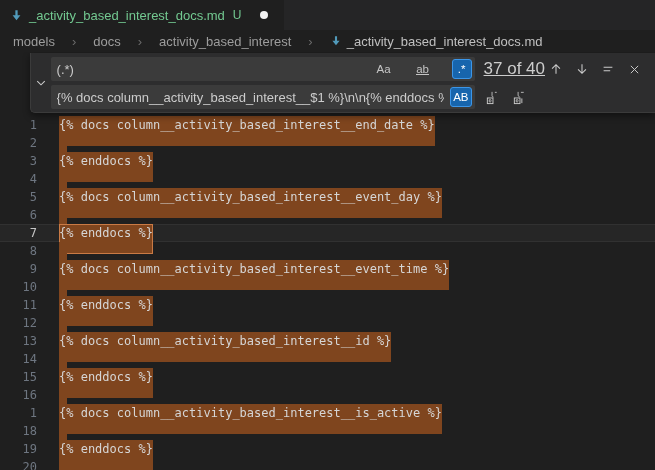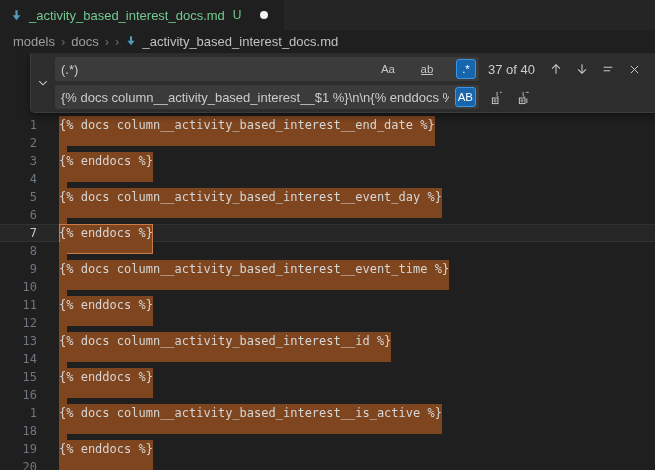--- a/index.html
+++ b/index.html
@@ -7,21 +7,21 @@
   body { font-family:"Liberation Sans", sans-serif; background:#1f1f1f; }
 
   
   .tabbar { height:30px; background:#252526; display:flex; align-items:stretch; }
   .tab { width:284px; background:#1f1f1f; display:flex; align-items:center; padding:0 10px; gap:6px; cursor:pointer; }
   .tab-title { color:#73c991; font-size:13px; white-space:nowrap; }
   .git-badge { color:#73c991; font-size:12px; margin-left:2px; }
   .mod-dot { width:8px; height:8px; border-radius:50%; background:#f2f2f2; margin-left:12px; flex:none; }
 
   
-  .breadcrumb { height:22px; background:#1f1f1f; display:flex; align-items:center; padding-left:13px; gap:6px; font-size:13px; color:#9d9d9d; }
+  .breadcrumb { height:22px; background:#1f1f1f; display:flex; align-items:center; padding-left:13px; gap:17px; font-size:13px; color:#9d9d9d; }
   .crumb { cursor:pointer; }
   .crumb-sep { color:#6b6b6b; font-size:13px; }
   .crumb-file { display:flex; align-items:center; gap:5px; color:#c0c0c0; cursor:pointer; }
 
   
   .editor { position:relative; height:418px; background:#1f1f1f; overflow:hidden; }
 
   .code { position:absolute; inset:0; padding-top:64px; font-family:"DejaVu Sans Mono", monospace; font-size:12px; line-height:18px; color:#d6d6d6; }
   .line { display:flex; height:18px; }
   .ln { width:37px; text-align:right; color:#6e7681; flex:none; }
@@ -36,21 +36,21 @@
   .find-widget { position:absolute; top:1px; left:30px; right:0; height:60px; background:#2d2d2e; border:1px solid #3b3b3b; border-top:none; border-right:none; border-bottom-left-radius:5px; box-shadow:0 3px 7px rgba(0,0,0,.45); display:flex; z-index:5; }
   .toggle-col { width:24px; display:flex; align-items:center; justify-content:center; cursor:pointer; color:#cccccc; }
   .fw-rows { flex:1; padding:4px 8px 4px 0; display:flex; flex-direction:column; gap:4px; }
   .frow { display:flex; align-items:center; height:24px; }
   .finput { width:424px; height:24px; background:#3b3b3b; border-radius:2px; display:flex; align-items:center; flex:none; }
   .finput input { flex:1; min-width:0; background:transparent; border:none; outline:none; color:#cccccc; font-family:"Liberation Sans", sans-serif; font-size:13px; padding:0 6px; }
   .opts { display:flex; gap:19px; margin-right:3px; }
   .opt { min-width:20px; height:20px; border-radius:3px; display:flex; align-items:center; justify-content:center; color:#c5c5c5; font-size:11.5px; cursor:pointer; padding:0 2px; }
   .opt .uln { border-bottom:1px solid #c5c5c5; line-height:10px; }
   .opt.active { background:#1765ad; border:1px solid #3c96e8; color:#ffffff; }
-  .results { margin-left:9px; font-size:13px; color:#cccccc; white-space:nowrap; }
+  .results { margin-left:9px; font-size:17px; color:#cccccc; white-space:nowrap;text-decoration:underline; }
   .navicons { margin-left:auto; display:flex; gap:4px; padding-right:2px; }
   .ibtn { width:22px; height:22px; border-radius:4px; display:flex; align-items:center; justify-content:center; color:#cccccc; cursor:pointer; }
   .rep-btns { display:flex; gap:5px; margin-left:7px; }
   svg { display:block; }
 </style>
 </head>
 <body>
 
 <div class="tabbar">
   <div class="tab">
@@ -63,20 +63,21 @@
     <span class="git-badge">U</span>
     <span class="mod-dot"></span>
   </div>
 </div>
 
 <div class="breadcrumb">
   <span class="crumb">models</span>
   <span class="crumb-sep">›</span>
   <span class="crumb">docs</span>
   <span class="crumb-sep">›</span>
+  <span class="crumb">activity_based_interest</span>
   <span class="crumb-sep">›</span>
   <span class="crumb-file">
     <span>
       <svg width="12" height="12" viewBox="0 0 16 16">
           <path d="M6.6 1.5h2.8v6.2h3.4L8 13.8 3.2 7.7h3.4z" fill="#519aba"></path>
         </svg>
     </span>
     <span>_activity_based_interest_docs.md</span>
   </span>
 </div>

